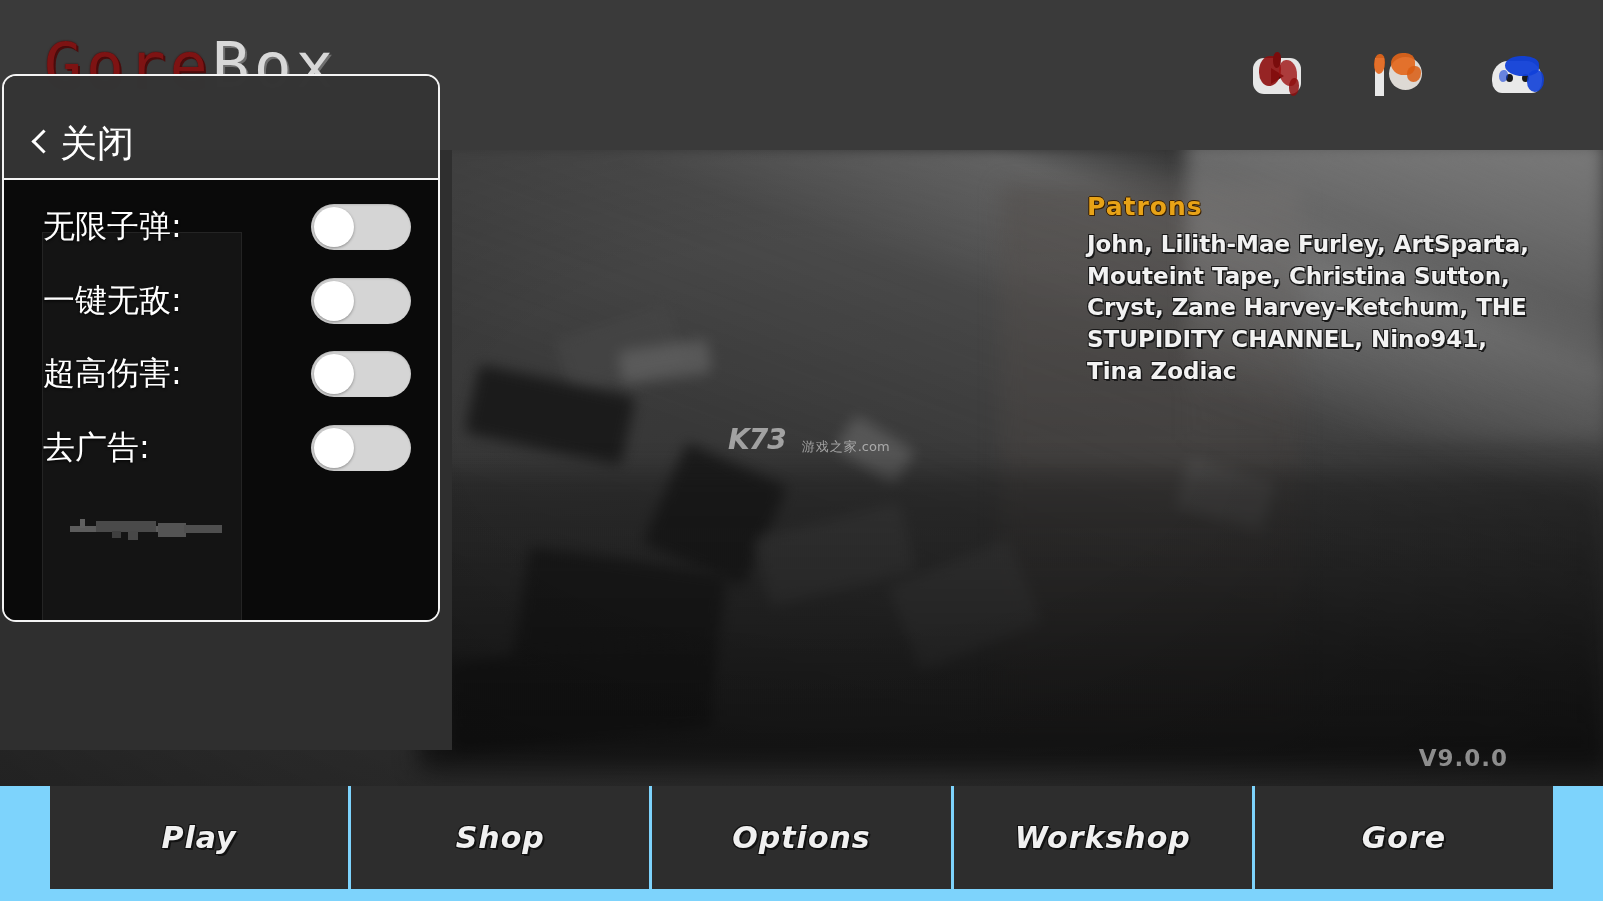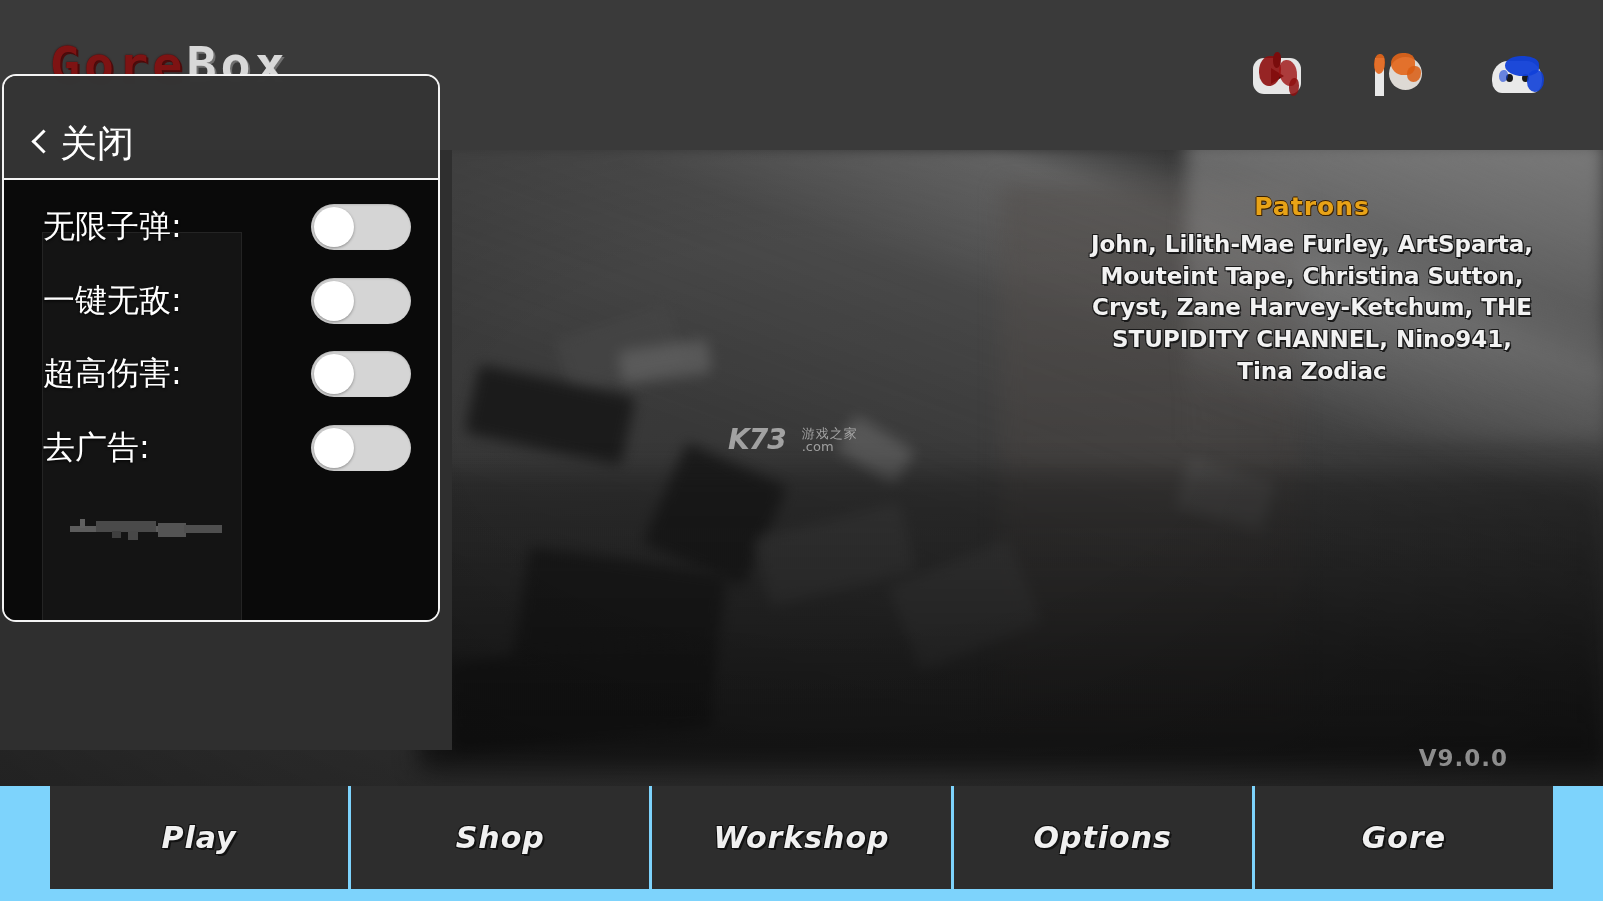--- a/index.html
+++ b/index.html
@@ -84,25 +84,25 @@
   }
 
   
   #logo-block {
     position: absolute;
     left: 34px; top: 24px;
     width: 340px;
   }
   .logo-text {
     font-family: "DejaVu Sans Mono", monospace;
-    font-size: 50px;
-    font-weight: bold;
+    font-size: 63px;
+    font-weight: normal;
     letter-spacing: 4px;
     line-height: 1;
-    margin: 16px;
+    margin: 10px;
     filter: blur(0.6px);
   }
   .logo-gore {
     color: #7e1313;
     text-shadow: 0 0 2px #3c0808, 2px 2px 0 #4e0d0d;
   }
   .logo-box {
     color: #d8d8d8;
     text-shadow: 2px 2px 0 #6f6f6f;
   }
@@ -173,21 +173,21 @@
     border-radius: 50%;
     background: #1a1a1a;
     top: 26px;
   }
 
   
   #patrons {
     position: absolute;
     right: 66px; top: 192px;
     width: 450px;
-    text-align: center;
+    text-align: left;
     font-family: "DejaVu Sans", sans-serif;
     font-weight: bold;
   }
   #patrons-title {
     font-size: 25px;
     color: #e8a317;
     letter-spacing: 1px;
     text-shadow: 1px 1px 0 #3a2000, -1px 0 0 #3a2000, 0 -1px 0 #3a2000, 0 1px 0 #3a2000;
     margin-bottom: 8px;
   }
@@ -210,21 +210,21 @@
   #watermark .k73 {
     font-family: "DejaVu Sans", sans-serif;
     font-weight: bold;
     font-style: italic;
     font-size: 28px;
     color: #e3e3e3;
     letter-spacing: -1px;
   }
   #watermark .wm-right {
     display: flex;
-    flex-direction: column;
+    flex-direction: row;
     line-height: 1.05;
     padding-bottom: 2px;
   }
   #watermark .wm-cn {
     font-family: "DejaVu Sans", sans-serif;
     font-size: 13px;
     color: #dedede;
     letter-spacing: 1px;
   }
   #watermark .wm-com {
@@ -451,22 +451,22 @@
       <span class="wm-cn">游戏之家</span>
       <span class="wm-com">.com</span>
     </span>
   </div>
 
   <div id="version">V9.0.0</div>
 
   <div id="bottom-nav">
     <button class="nav-btn">Play</button>
     <button class="nav-btn">Shop</button>
+    <button class="nav-btn">Options</button>
     <button class="nav-btn">Workshop</button>
-    <button class="nav-btn">Options</button>
     <button class="nav-btn">Gore</button>
   </div>
 
   <div id="cheat-panel">
 
     <div id="panel-header">
       <div id="close-button">
         <span id="chevron-left-icon"></span>
         <span id="close-label">关闭</span>
       </div>

